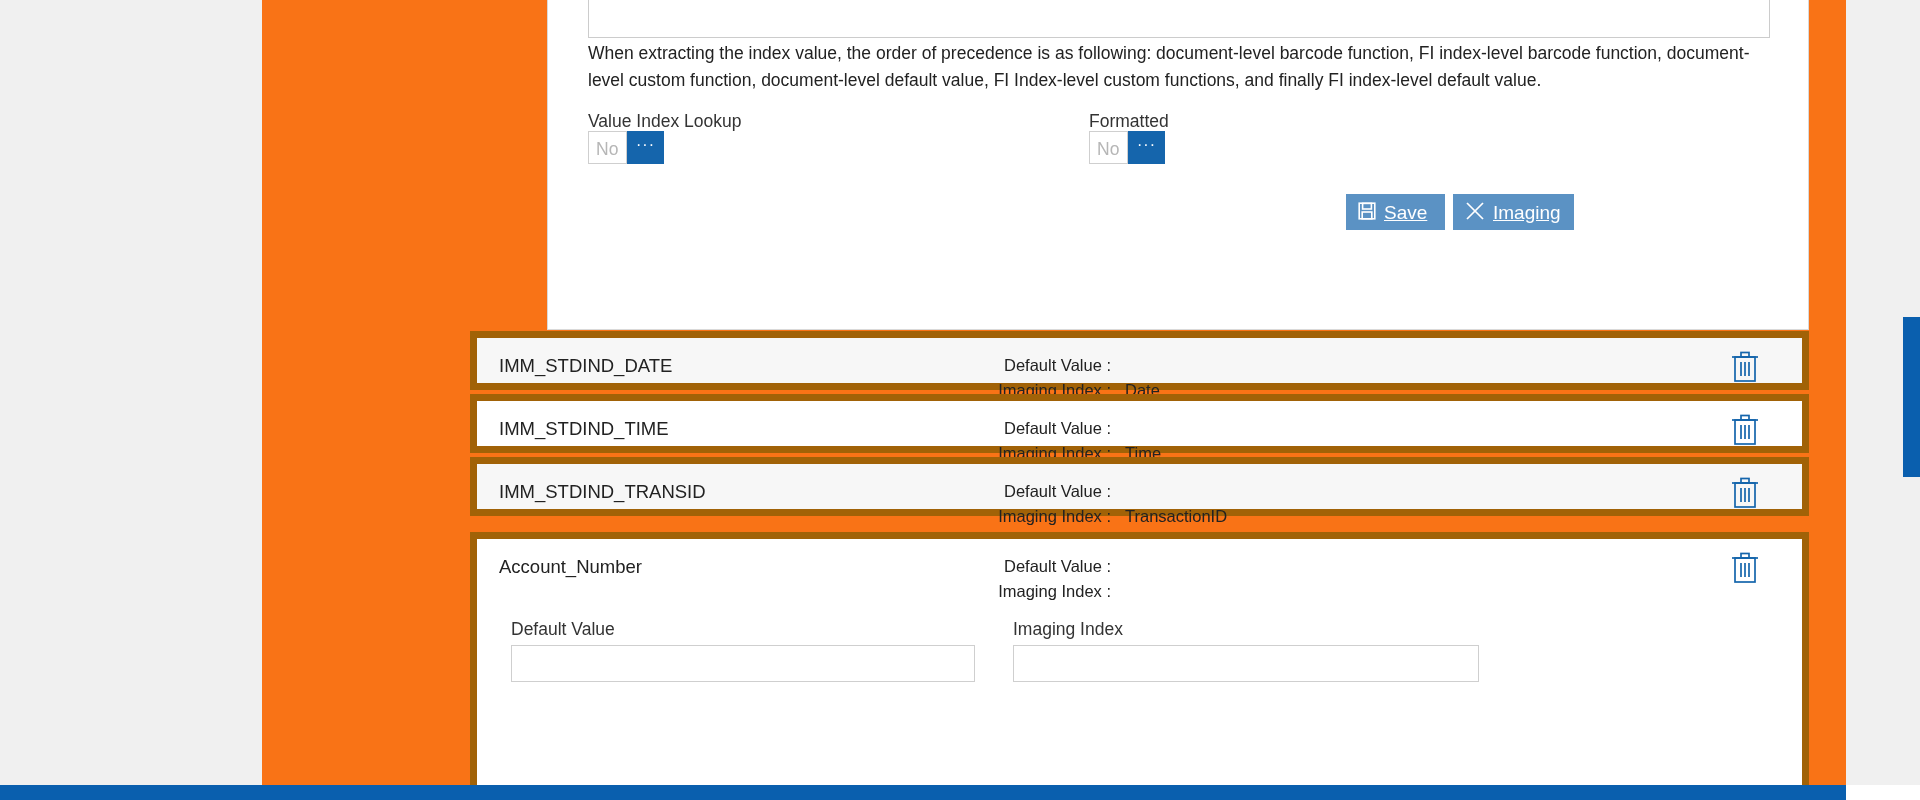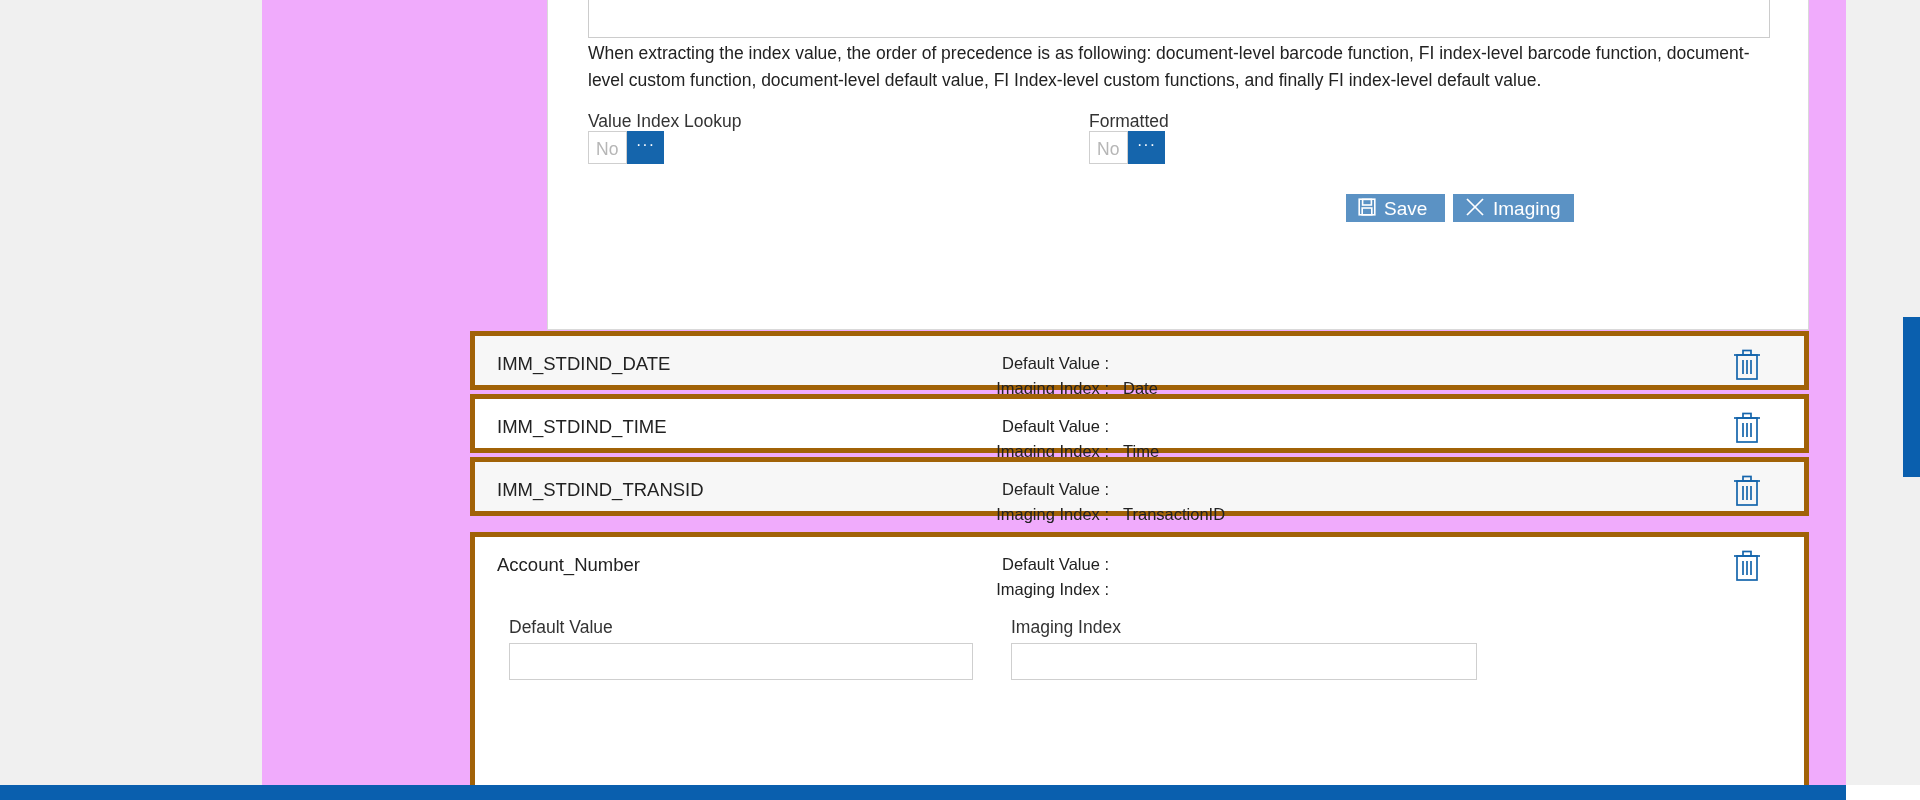--- a/index.html
+++ b/index.html
@@ -23,21 +23,21 @@
   }
   .gutter-right {
     position: absolute; left: 1846px; top: 0;
     width: 74px; height: 785px;
     background: #f0f0f0;
   }
   .page {
     position: absolute;
     left: 262px; top: 0;
     width: 1584px; height: 785px;
-    background: #f0abfc;
+    background: #f97316;
   }
 
   
   .edit-card {
     position: absolute;
     left: 285px; top: -12px;
     width: 1262px; height: 342px;
     background: #ffffff;
     border: 1px solid #d9d9d9;
     border-top: none;
@@ -93,41 +93,42 @@
     justify-content: center;
     padding-top: 4px;
     cursor: pointer;
   }
   .combo-smart { left: 40px; top: 143px; }
   .combo-formatted { left: 541px; top: 143px; }
 
   
   .btn-main {
     position: absolute;
-    height: 28px;
+    height: 36px;
     background: #5b92c4;
     color: #ffffff;
     border: none;
     display: flex;
     align-items: center;
     gap: 7px;
     padding: 2px 14px 0 11px;
     font-size: 19px;
     cursor: pointer;
     font-family: "Liberation Sans", sans-serif;
+    text-decoration: underline;
   }
   .btn-save { left: 798px; top: 206px; width: 99px; }
   .btn-cancel { left: 905px; top: 206px; width: 121px; }
 
   
   .row {
     position: absolute;
     left: 208px;
     width: 1339px;
-    border: 5px solid #a16207;
+    border: 7px solid #a16207;
     background: #ffffff;
   }
   .row.alt { background: #f7f7f7; }
   .row-name {
     position: absolute;
     left: 22px; top: 17px;
     font-size: 18.5px;
     color: #222222;
   }
   .kv {

